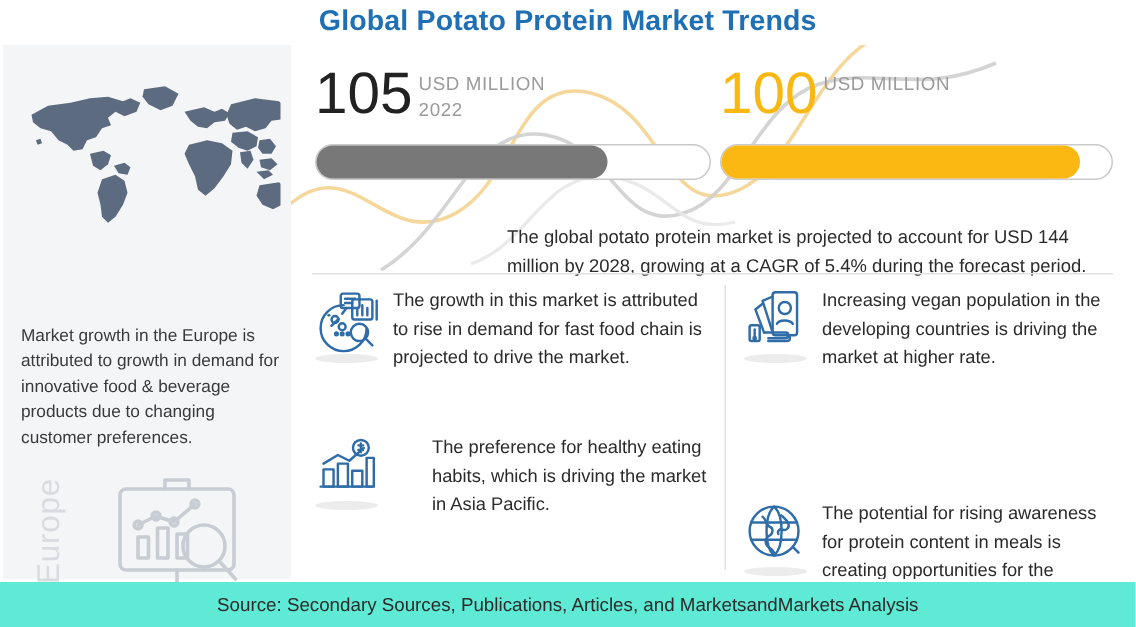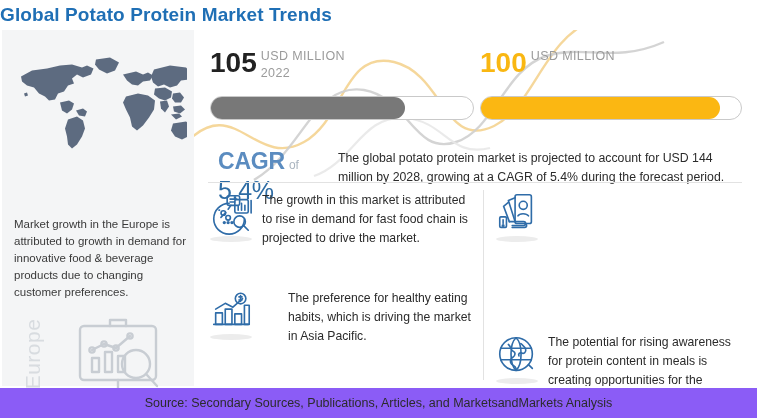--- a/index.html
+++ b/index.html
@@ -9,21 +9,21 @@
     font-family:"Liberation Sans", sans-serif;
     color:#333;
   }
   .infographic{
     position:relative;width:757px;height:418px;background:#fff;
     box-sizing:border-box;
   }
   
   .title-bar{
     position:absolute;left:0;top:0;width:757px;height:30px;
-    display:flex;align-items:center;
+    display:flex;align-items:center;justify-content:center;
     background:#ffffff;
   }
   .title-text{
     font-size:19px;font-weight:bold;color:#1f6fb5;
     letter-spacing:0.1px;white-space:nowrap;
   }
   
   .sidebar{
     position:absolute;left:2px;top:30px;width:192px;height:356px;
     background:#f4f5f6;
@@ -51,21 +51,21 @@
     position:absolute;left:194px;top:30px;width:561px;height:356px;
     background:#ffffff;overflow:hidden;
   }
   .squiggles{position:absolute;left:0;top:0;width:561px;height:155px;}
   
   .stat{position:absolute;top:12px;}
   .stat-left{left:16px;width:264px;}
   .stat-right{left:286px;width:262px;}
   .stat-head{display:flex;align-items:flex-start;height:48px;}
   .stat-value{
-    font-size:28px;line-height:42px;font-weight:700;
+    font-size:39px;line-height:42px;font-weight:400;
   }
   .stat-value.grayv{color:#222;}
   .stat-value.yellowv{color:#f9b712;}
   .stat-unit{
     margin-left:4px;margin-top:6px;
     font-size:12.5px;line-height:17px;color:#9b9b9b;letter-spacing:0.4px;
   }
   .bar-track{
     position:relative;margin-top:6px;height:24px;border-radius:12px;
     border:1px solid #c9c9c9;background:#fff;box-sizing:border-box;
@@ -105,21 +105,21 @@
   .f-shadow{
     position:absolute;left:2px;top:46px;width:42px;height:6px;border-radius:50%;
     background:#ececec;
   }
   .f-text{
     font-size:12.2px;line-height:19px;color:#2b2b2b;padding-top:1px;
   }
   
   .footer{
     position:absolute;left:0;top:388px;width:757px;height:30px;
-    display:flex;align-items:center;justify-content:center;background:#8b5cf6;
+    display:flex;align-items:center;justify-content:center;background:#5eead4;
   }
   .footer-text{font-size:12.5px;color:#2b2b2b;}
 </style>
 </head>
 <body>
 
 <div class="infographic">
 
   <div class="title-bar">
     <div class="title-text">Global Potato Protein Market Trends</div>
@@ -215,26 +215,20 @@
         <div class="stat-value yellowv">100</div>
         <div class="stat-unit">
           <div>USD MILLION</div>
         </div>
       </div>
       <div class="bar-track">
         <div class="bar-fill yellow" id="fill1" style="width: 92%; background: rgb(251, 183, 18);"></div>
       </div>
     </div>
 
-    <div class="cagr">
-      <div class="cagr-line1">
-        <span>CAGR</span><span class="cagr-of">of</span>
-      </div>
-      <div class="cagr-line2">5.4%</div>
-    </div>
 
     <div class="desc">The global potato protein market is projected to account for USD 144 million by 2028, growing at a CAGR of 5.4% during the forecast period.</div>
 
     <div class="hdivider"></div>
     <div class="vdivider"></div>
 
     <div class="factor f1">
       <div class="f-icon">
         <svg width="46" height="46" viewBox="0 0 48 48" fill="none" stroke="#2f6ca8" stroke-width="1.7" stroke-linecap="round" stroke-linejoin="round">
           <path d="M22 14 A16 16 0 1 0 38 30"></path>
@@ -268,20 +262,21 @@
           <path d="M22 8 l-7 3 l7 22"></path>
           <path d="M15 13 l-5 4 l6 16"></path>
           <rect x="6" y="28" width="7" height="11" rx="1.2"></rect>
           <path d="M9.5 31 v4"></path>
             <circle cx="9.5" cy="37" r="0.8"></circle>
           <path d="M16 33 h15 a2 2 0 0 1 0 4 h-12"></path>
           <path d="M19 39 h13 a2 2 0 0 0 0 -4"></path>
         </svg>
         <div class="f-shadow"></div>
       </div>
+      <div class="f-text">Increasing vegan population in the developing countries is driving the market at higher rate.</div>
     </div>
 
     <div class="factor f3">
       <div class="f-icon">
         <svg width="46" height="46" viewBox="0 0 48 48" fill="none" stroke="#2f6ca8" stroke-width="1.7" stroke-linecap="round" stroke-linejoin="round">
           <path d="M6 38 h36"></path>
           <rect x="8" y="26" width="7" height="12"></rect>
           <rect x="18" y="22" width="7" height="16"></rect>
           <rect x="28" y="27" width="7" height="11"></rect>
           <rect x="38" y="18" width="5" height="20"></rect>

